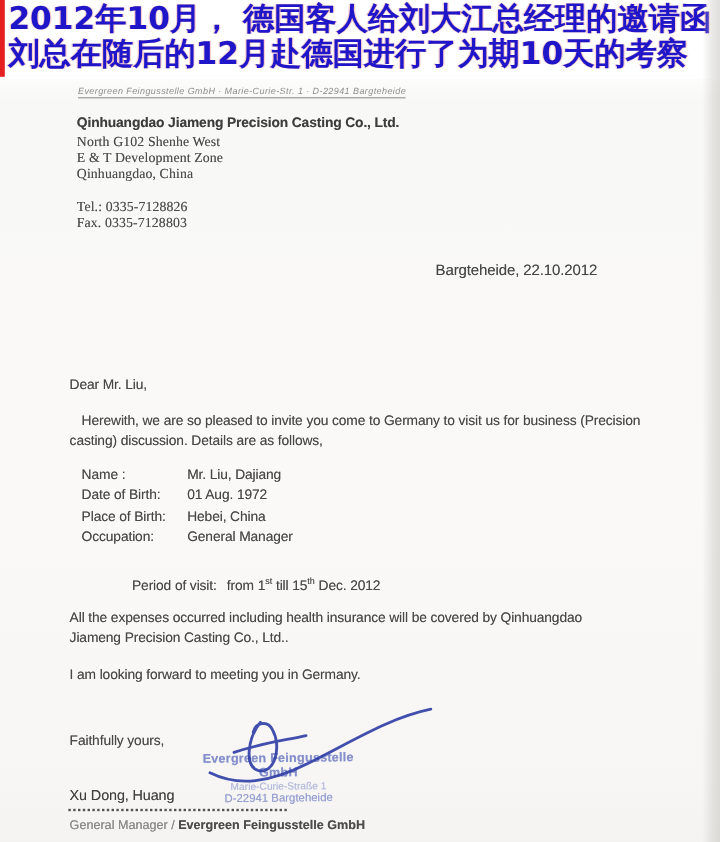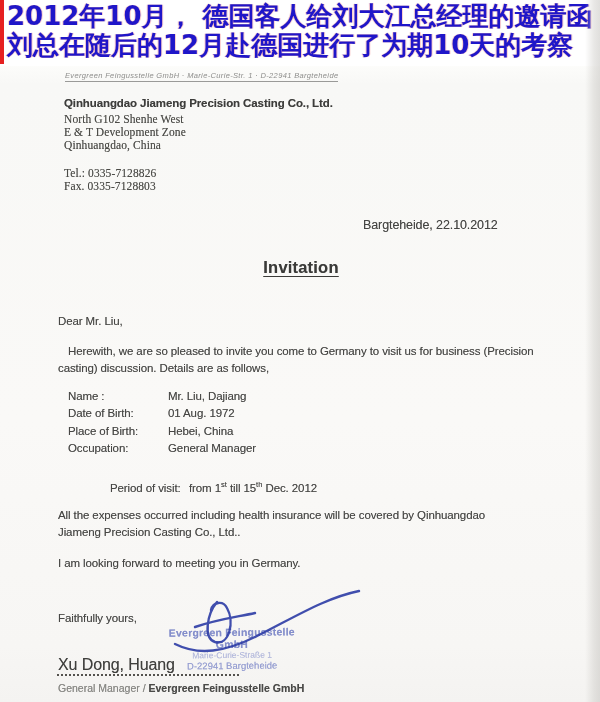--- a/index.html
+++ b/index.html
@@ -46,38 +46,38 @@
   .title{
     left:226px;top:258px;width:150px;text-align:center;
     font-size:16.5px;font-weight:bold;color:#3a3a38;
     text-decoration:underline;text-underline-offset:3px;letter-spacing:0.2px;
   }
   .salutation{left:58px;top:315px;}
   .intro1{left:58px;top:345px;padding-left:10px;}
   .intro2{left:58px;top:362px;}
   .details{left:68px;top:388px;}
   .detail-row{height:17.3px;line-height:17.3px;white-space:nowrap;}
-  .dlabel{display:inline-block;width:100px;}
+  .dlabel{display:inline-block;width:88px;}
   .period-row{left:68px;top:480px;}
   .plabel{display:inline-block;width:79px;padding-left:42px;}
   sup{font-size:7.5px;letter-spacing:0;}
   .expenses1{left:58px;top:509px;}
   .expenses2{left:58px;top:526px;}
   .forward{left:58px;top:557px;}
   .farewell{left:58px;top:612px;}
   
   .stamp{
     position:absolute;left:158px;top:626px;width:148px;text-align:center;
     color:#7b86c8;transform:rotate(-0.6deg);text-shadow:0 0 0.6px rgba(123,134,200,0.6);
   }
   .stamp .s1{font-size:10.5px;font-weight:bold;letter-spacing:0.2px;opacity:0.92;line-height:12px;}
   .stamp .s2{font-size:8.5px;opacity:0.55;line-height:10px;}
   .stamp .s3{font-size:9.5px;opacity:0.8;line-height:11px;}
   .signature-svg{position:absolute;left:163px;top:586px;z-index:3;}
-  .signer-name{left:58px;top:656px;font-size:16px;color:#3f3f3d;}
+  .signer-name{left:58px;top:656px;font-size:12px;color:#3f3f3d;}
   .dotted-line{position:absolute;left:57px;top:666px;width:182px;height:8px;
     border-bottom:2px dotted #55534f;}
   .signer-title{left:58px;top:682px;font-size:10.5px;letter-spacing:0;}
   .title-prefix{color:#8a8a86;}
   .title-company{color:#4a4a48;font-weight:bold;}
 </style>
 </head>
 <body>
 
 <div class="page">
@@ -90,21 +90,20 @@
 
   <div class="txt sender-line">Evergreen Feingusstelle GmbH · Marie-Curie-Str. 1 · D-22941 Bargteheide</div>
   <div class="txt company">Qinhuangdao Jiameng Precision Casting Co., Ltd.</div>
   <div class="txt serif addr1">North G102 Shenhe West</div>
   <div class="txt serif addr2">E &amp; T Development Zone</div>
   <div class="txt serif addr3">Qinhuangdao, China</div>
   <div class="txt serif tel">Tel.: 0335-7128826</div>
   <div class="txt serif fax">Fax. 0335-7128803</div>
   <div class="txt dateline">Bargteheide, 22.10.2012</div>
 
-  <div class="txt title">Invitation</div>
   <div class="txt salutation">Dear Mr. Liu,</div>
   <div class="txt intro1">Herewith, we are so pleased to invite you come to Germany to visit us for business (Precision</div>
   <div class="txt intro2">casting) discussion. Details are as follows,</div>
 
   <div class="txt details">
     <div class="detail-row">
       <span class="dlabel">Name :</span><span>Mr. Liu, Dajiang</span>
     </div>
     <div class="detail-row">
       <span class="dlabel">Date of Birth:</span><span>01 Aug. 1972</span>

